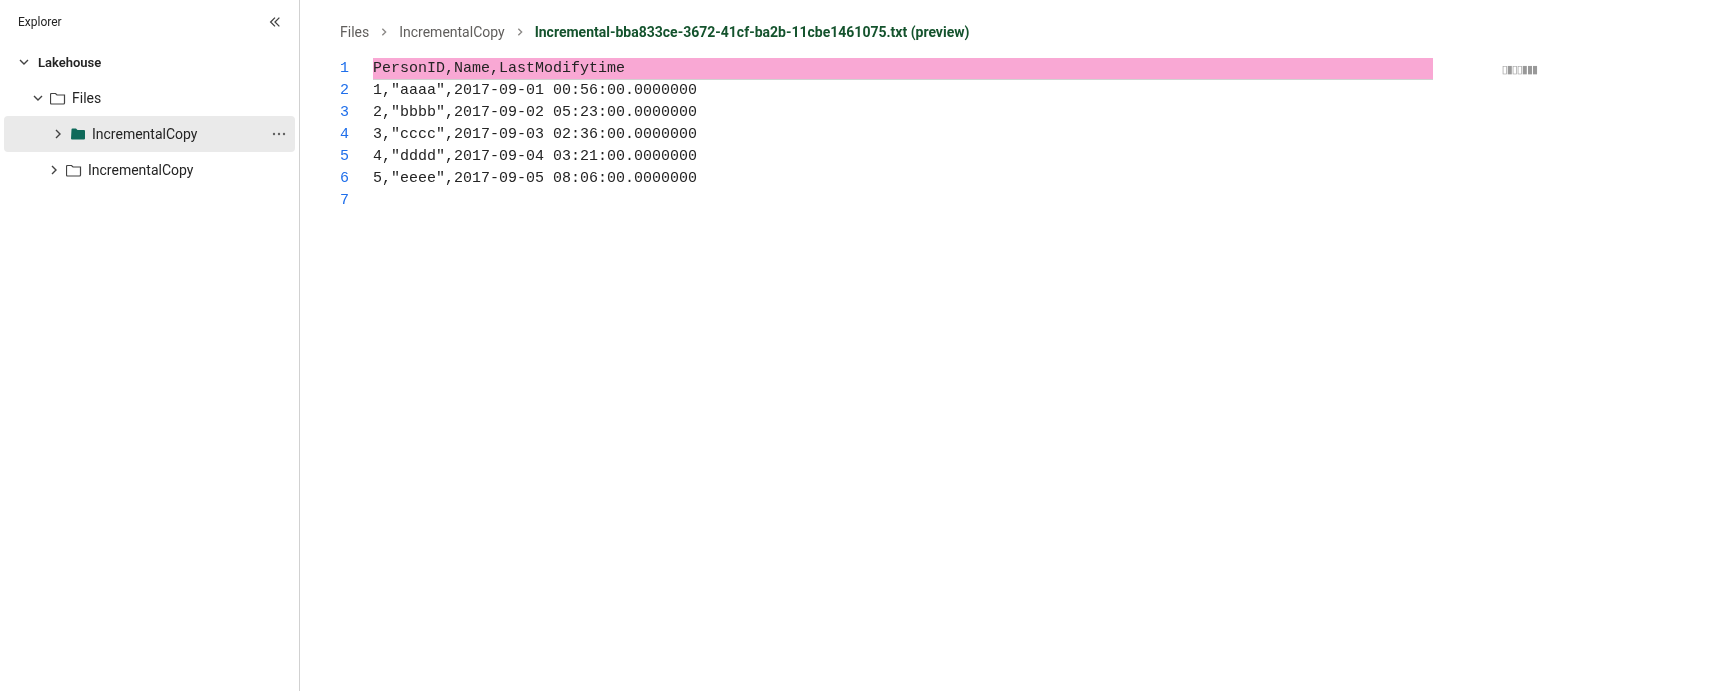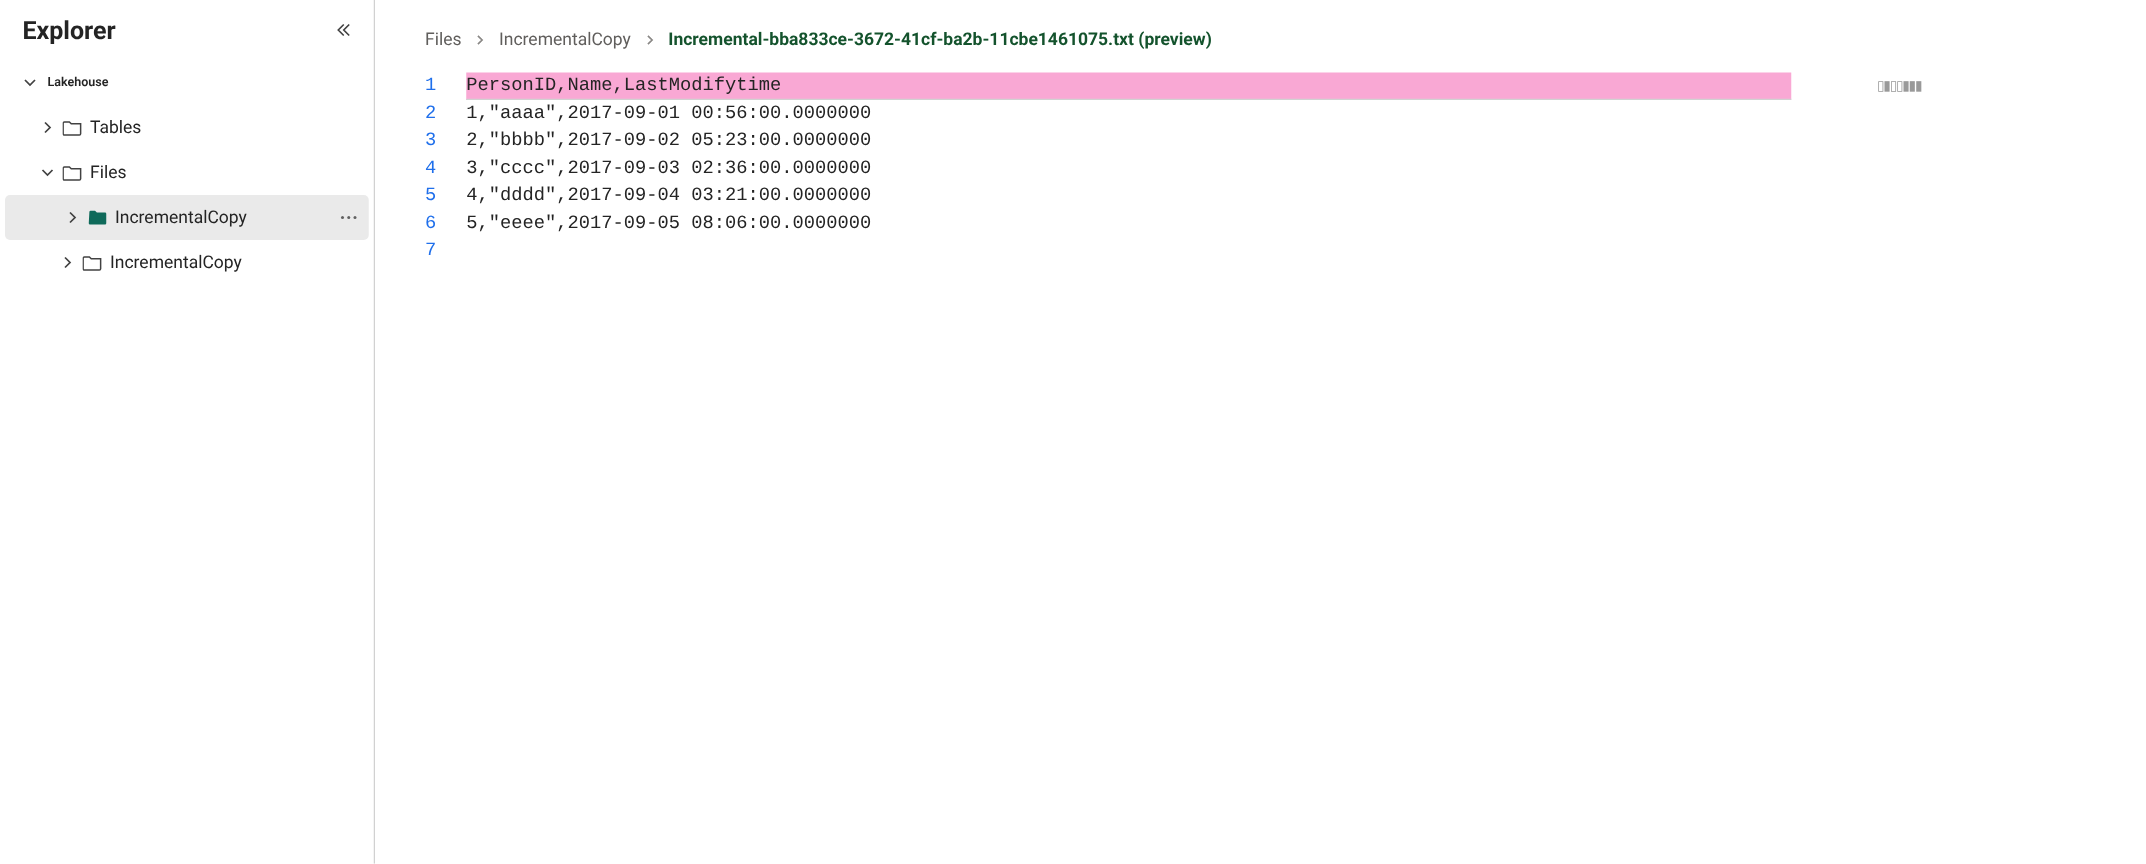--- a/index.html
+++ b/index.html
@@ -21,22 +21,22 @@
     display: flex;
     flex-direction: column;
   }
   .sidebar-header {
     display: flex;
     align-items: center;
     justify-content: space-between;
     padding: 0 14px 12px 18px;
   }
   .sidebar-title {
-    font-size: 20px;
-    font-weight: 700;
+    font-size: 12px;
+    font-weight: 400;
   }
   .collapse-btn {
     width: 20px; height: 20px;
     display: flex; align-items: center; justify-content: center;
     cursor: pointer;
     color: #424242;
   }
   .tree {
     list-style: none;
     font-size: 14px;
@@ -66,21 +66,21 @@
     color: #424242;
     flex-shrink: 0;
     margin-left: 4px;
   }
   .tree-row .more {
     margin-left: auto;
     color: #616161;
     width: 24px; height: 24px;
     display: flex; align-items: center; justify-content: center;
   }
-  .lvl0 { padding-left: 16px; font-weight: 600; font-size: 10px; }
+  .lvl0 { padding-left: 16px; font-weight: 600; font-size: 13px; }
   .lvl1 { padding-left: 30px; }
   .lvl2 { padding-left: 46px; }
 
   
   .main {
     flex: 1;
     display: flex;
     flex-direction: column;
     padding: 10px 0 0 40px;
   }
@@ -139,33 +139,20 @@
   <ul class="tree">
     <li class="tree-row lvl0">
       <span class="chev">
         <svg width="12" height="12" viewBox="0 0 12 12" fill="none" stroke="currentColor" stroke-width="1.4">
             <path d="M2 4 L6 8 L10 4"></path>
           </svg>
       </span>
       <span class="label">Lakehouse</span>
     </li>
 
-    <li class="tree-row lvl1">
-      <span class="chev">
-        <svg width="12" height="12" viewBox="0 0 12 12" fill="none" stroke="currentColor" stroke-width="1.4">
-            <path d="M4 2 L8 6 L4 10"></path>
-          </svg>
-      </span>
-      <span class="folder">
-        <svg width="16" height="16" viewBox="0 0 16 16" fill="none" stroke="currentColor" stroke-width="1.2">
-            <path d="M1.5 3.5 h4 l1.5 1.5 h7.5 v8 a1 1 0 0 1 -1 1 h-12 a1 1 0 0 1 -1 -1 v-8.5 a1 1 0 0 1 1 -1 z"></path>
-          </svg>
-      </span>
-      <span class="label">Tables</span>
-    </li>
 
     <li class="tree-row lvl1">
       <span class="chev">
         <svg width="12" height="12" viewBox="0 0 12 12" fill="none" stroke="currentColor" stroke-width="1.4">
             <path d="M2 4 L6 8 L10 4"></path>
           </svg>
       </span>
       <span class="folder">
         <svg width="16" height="16" viewBox="0 0 16 16" fill="none" stroke="currentColor" stroke-width="1.2">
             <path d="M1.5 3.5 h4 l1.5 1.5 h7.5 v8 a1 1 0 0 1 -1 1 h-12 a1 1 0 0 1 -1 -1 v-8.5 a1 1 0 0 1 1 -1 z"></path>

